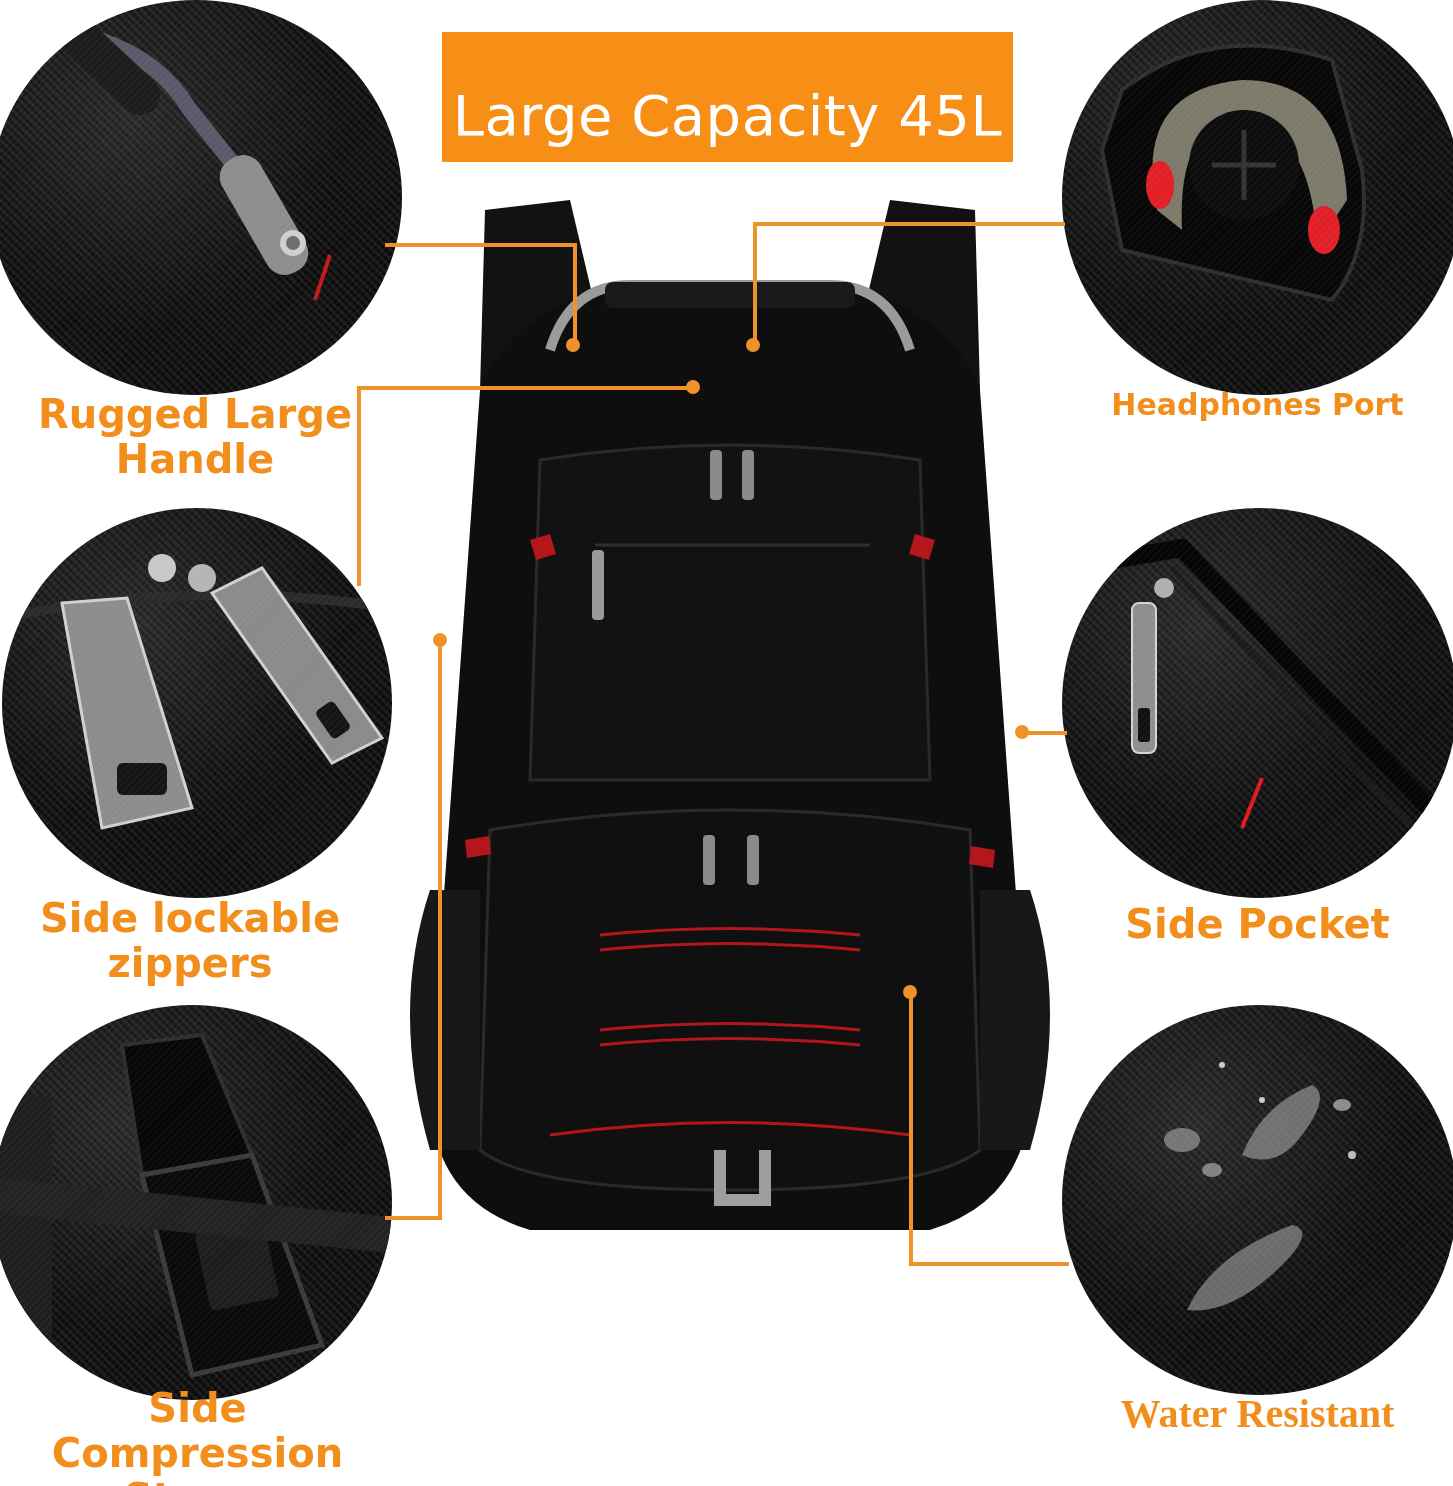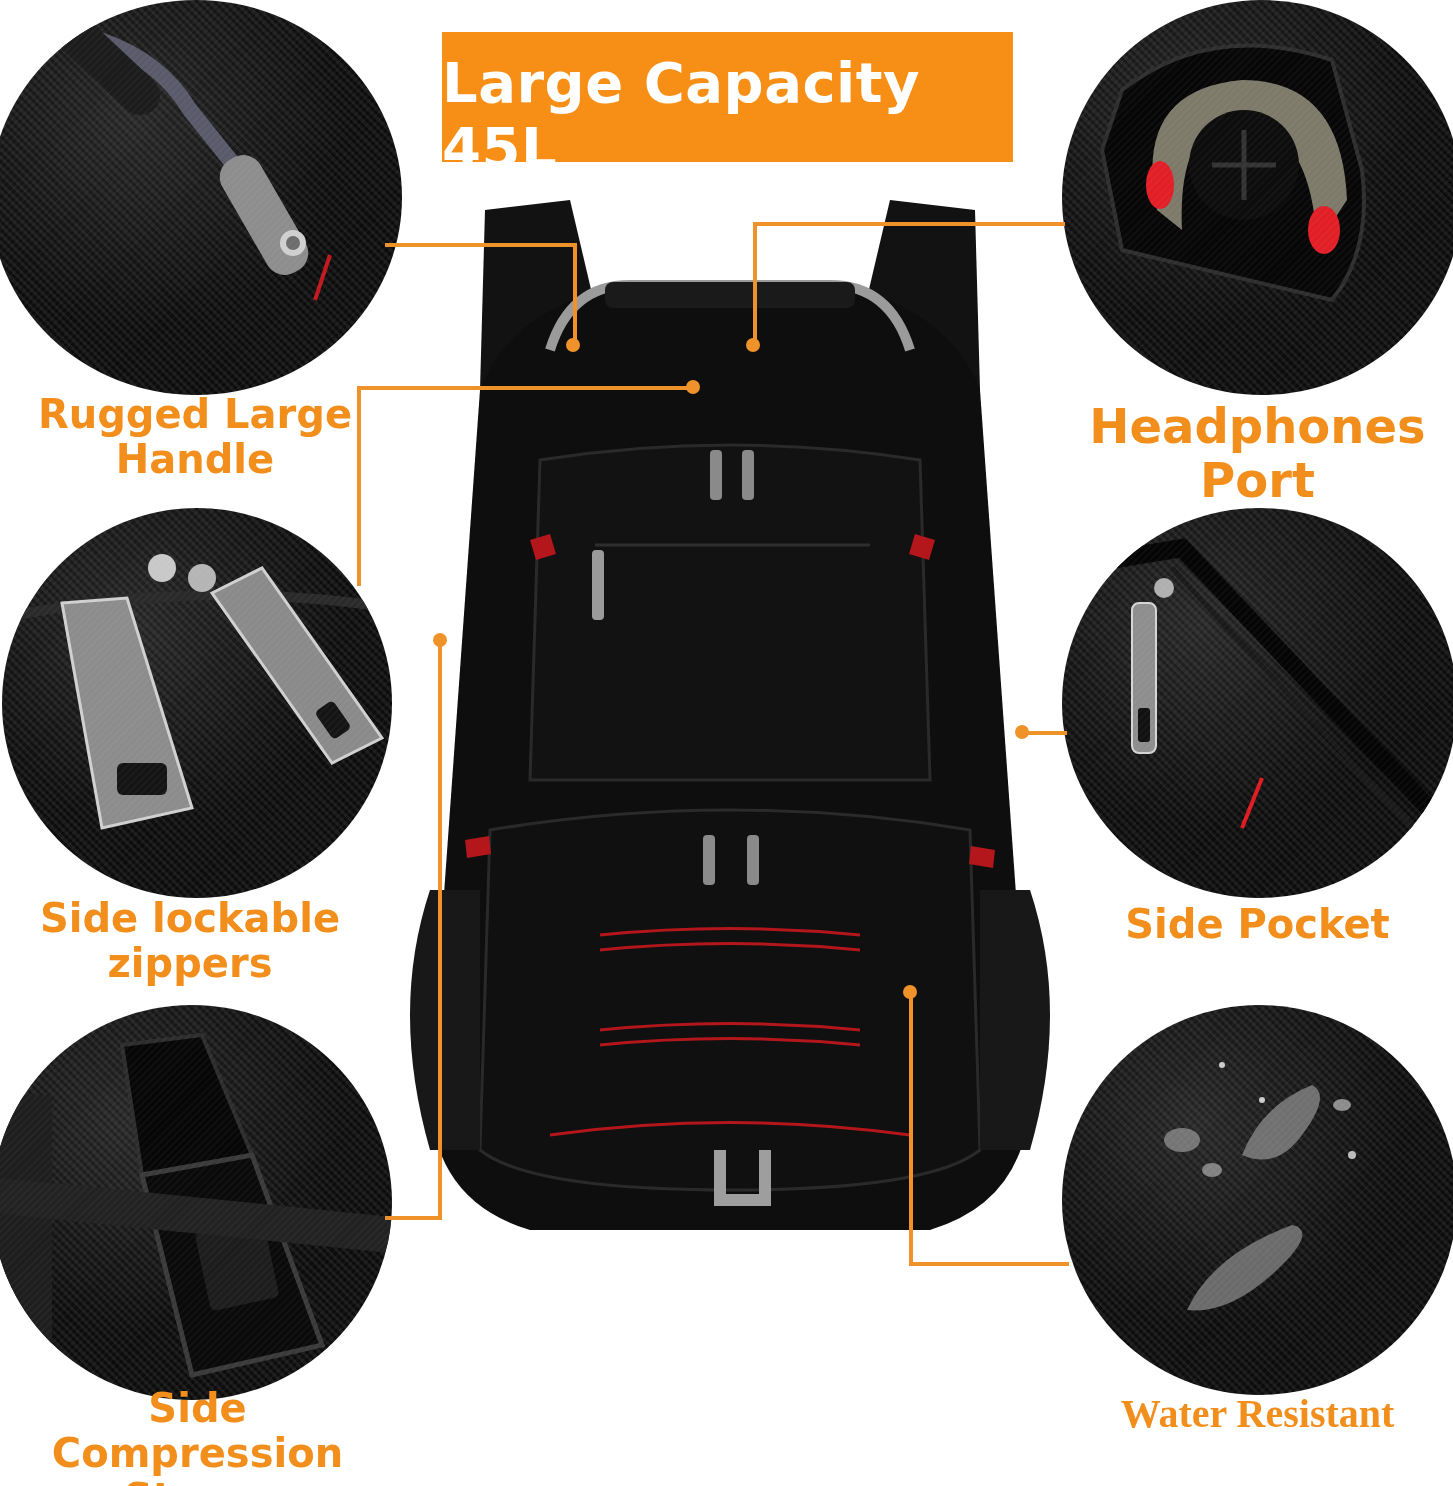--- a/index.html
+++ b/index.html
@@ -1,18 +1,18 @@
 <!DOCTYPE html>
 <html><head>
 <meta charset="utf-8">
 <style>
   html,body{margin:0;padding:0;background:#ffffff;}
   body{width:1453px;height:1486px;position:relative;overflow:hidden;font-family:"DejaVu Sans","Liberation Sans",sans-serif;}
   .title-box{position:absolute;left:442px;top:32px;width:571px;height:130px;background:#f78f16;display:flex;align-items:center;justify-content:center;}
-  .title-text{color:#ffffff;font-size:56px;font-weight:bold;letter-spacing:0.5px;font-family:"DejaVu Sans",sans-serif;margin-top:36px;}
+  .title-text{color:#ffffff;font-size:56px;font-weight:normal;letter-spacing:0.5px;font-family:"DejaVu Sans",sans-serif;margin-top:36px;}
   .circle{position:absolute;border-radius:50%;overflow:hidden;
     background:
       radial-gradient(circle at 35% 30%, rgba(255,255,255,0.10), rgba(0,0,0,0) 55%),
       repeating-linear-gradient(45deg,#1a1a1a 0 3px,#0c0c0c 3px 6px),
       #111;}
   .circle::after{content:"";position:absolute;inset:0;background:repeating-linear-gradient(-45deg,rgba(255,255,255,0.03) 0 2px,rgba(0,0,0,0) 2px 5px);}
   .label{position:absolute;color:#f28e1c;font-weight:bold;text-align:center;font-family:"DejaVu Sans",sans-serif;line-height:1.12;}
   .line{position:absolute;background:#f0922a;}
   .dot{position:absolute;width:14px;height:14px;border-radius:50%;background:#f0922a;}
   .pack{position:absolute;}
@@ -74,21 +74,21 @@
   <svg class="detail" width="400" height="395" viewBox="0 0 400 395">
     <path d="M40 150 L60 90 Q150 20 270 60 L300 170 Q310 250 270 300 L60 250 Z" fill="#070707" stroke="#2e2e2e" stroke-width="4"></path>
     <path d="M95 210 Q70 90 180 80 Q280 80 285 200 L255 245 Q250 130 180 120 Q115 120 120 230 Z" fill="#7d7a6a"></path>
     <circle cx="182" cy="165" r="55" fill="#0d0d0d"></circle>
     <line x1="150" y1="165" x2="214" y2="165" stroke="#333" stroke-width="5"></line>
     <line x1="182" y1="130" x2="182" y2="200" stroke="#333" stroke-width="5"></line>
     <ellipse cx="98" cy="185" rx="14" ry="24" fill="#e21f26"></ellipse>
     <ellipse cx="262" cy="230" rx="16" ry="24" fill="#e21f26"></ellipse>
   </svg>
 </div>
-<div class="label" style="left:1065px;top:400px;width:385px;font-size:48px;">
+<div class="label" style="left:1065px;top:388px;width:385px;font-size:30px;">
   <div>Headphones Port</div>
 </div>
 
 <div class="circle" style="left:1062px;top:508px;width:395px;height:390px;">
   <svg class="detail" width="395" height="390" viewBox="0 0 395 390">
     <path d="M0 60 L120 40 L395 330" stroke="#050505" stroke-width="18" fill="none"></path>
     <path d="M110 60 Q220 180 360 330" stroke="#1a1a1a" stroke-width="5" fill="none"></path>
     <circle cx="102" cy="80" r="10" fill="#b0b0b0"></circle>
     <rect x="70" y="95" width="24" height="150" rx="7" fill="#8e8e8e" stroke="#d5d5d5" stroke-width="2"></rect>
     <rect x="76" y="200" width="12" height="34" rx="3" fill="#111"></rect>

